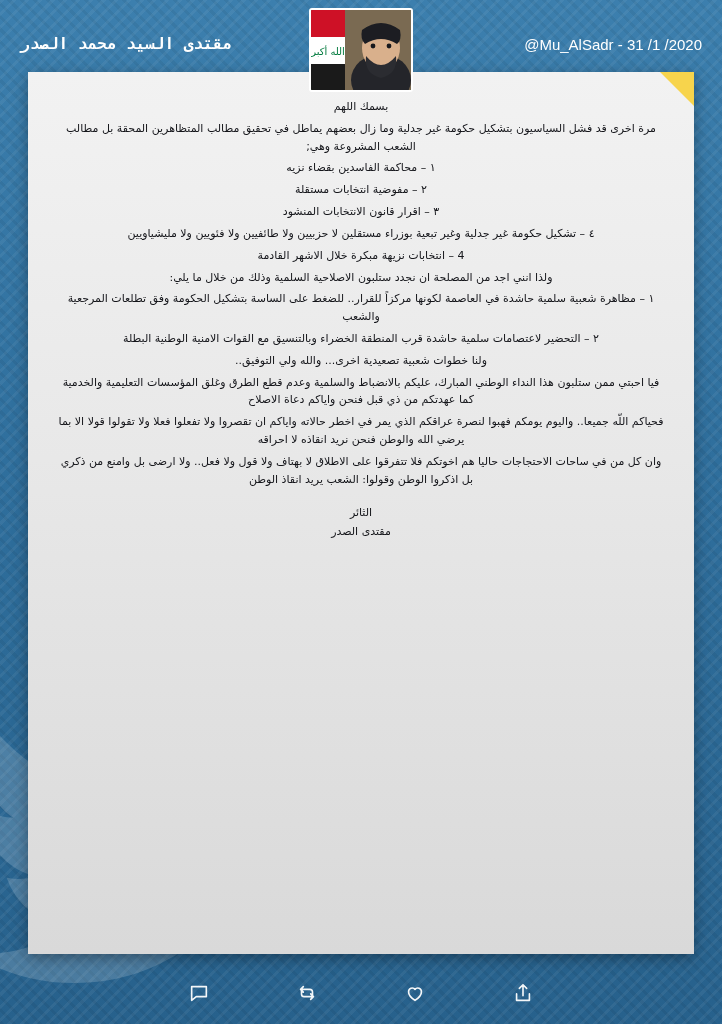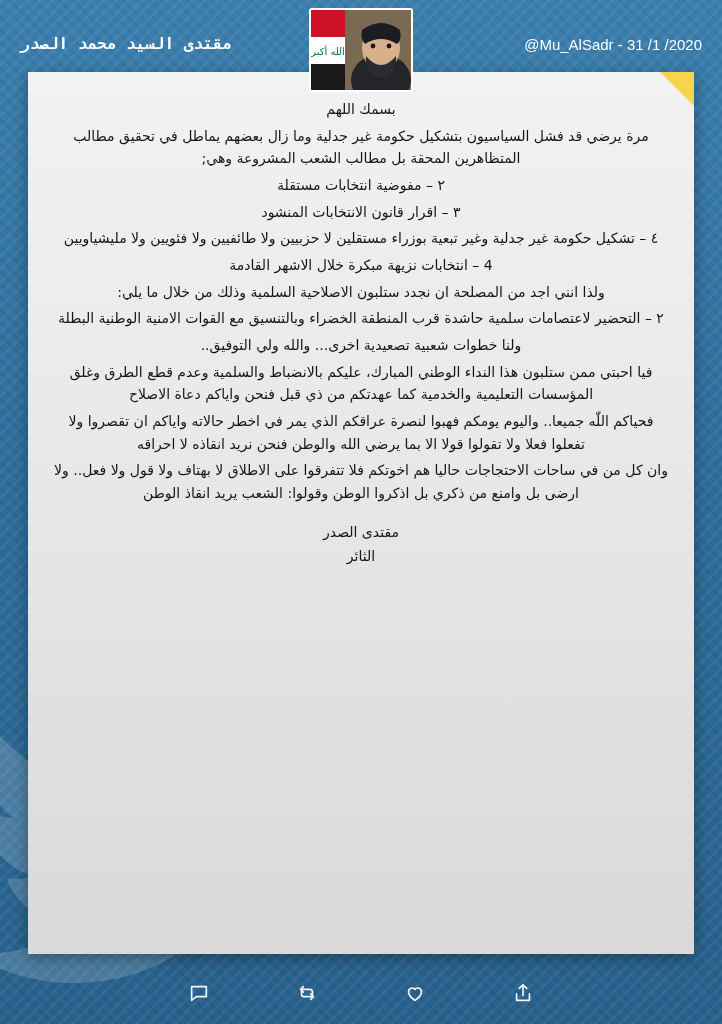--- a/index.html
+++ b/index.html
@@ -115,21 +115,21 @@
     height: 0;
     border-top: 34px solid #f7d44c;
     border-left: 34px solid transparent;
     z-index: 6;
   }
 
   .doc {
     direction: rtl;
     text-align: center;
     color: #14151a;
-    font-size: 14px;
+    font-size: 11px;
     line-height: 1.62;
     font-family: "DejaVu Sans", "Liberation Sans", sans-serif;
   }
   .doc p {
     margin: 0 0 4px 0;
   }
   .p-basmala {
     text-align: center;
     margin-bottom: 4px;
   }
@@ -204,35 +204,37 @@
       <circle cx="78" cy="36" r="2.4" fill="#17181c"></circle>
     </g>
   </svg>
 </div>
 
 <div class="card">
   <div class="card-fold"></div>
 
   <div class="doc">
     <p class="p-basmala">بسمك اللهم</p>
-    <p class="p-just">مرة يرضي قد فشل السياسيون بتشكيل حكومة غير جدلية وما زال بعضهم يماطل في تحقيق مطالب المتظاهرين المحقة بل مطالب الشعب المشروعة وهي;</p>
+    <p class="p-just">مرة اخرى قد فشل السياسيون بتشكيل حكومة غير جدلية وما زال بعضهم يماطل في تحقيق مطالب المتظاهرين المحقة بل مطالب الشعب المشروعة وهي;</p>
+    <p>١ – محاكمة الفاسدين بقضاء نزيه</p>
     <p>٢ – مفوضية انتخابات مستقلة</p>
     <p>٣ – اقرار قانون الانتخابات المنشود</p>
     <p>٤ – تشكيل حكومة غير جدلية وغير تبعية بوزراء مستقلين لا حزبيين ولا طائفيين ولا فئويين ولا مليشياويين</p>
     <p>4 – انتخابات نزيهة مبكرة خلال الاشهر القادمة</p>
     <p class="p-just">ولذا انني اجد من المصلحة ان نجدد ستلبون الاصلاحية السلمية وذلك من خلال ما يلي:</p>
+    <p class="p-just">١ – مظاهرة شعبية سلمية حاشدة في العاصمة لكونها مركزاً للقرار.. للضغط على الساسة بتشكيل الحكومة وفق تطلعات المرجعية والشعب</p>
     <p class="p-just">٢ – التحضير لاعتصامات سلمية حاشدة قرب المنطقة الخضراء وبالتنسيق مع القوات الامنية الوطنية البطلة</p>
     <p>ولنا خطوات شعبية تصعيدية اخرى... والله ولي التوفيق..</p>
     <p class="p-just">فيا احبتي ممن ستلبون هذا النداء الوطني المبارك، عليكم بالانضباط والسلمية وعدم قطع الطرق وغلق المؤسسات التعليمية والخدمية كما عهدتكم من ذي قبل فنحن واياكم دعاة الاصلاح</p>
     <p class="p-just">فحياكم اللّه جميعا.. واليوم يومكم فهبوا لنصرة عراقكم الذي يمر في اخطر حالاته واياكم ان تقصروا ولا تفعلوا فعلا ولا تقولوا قولا الا بما يرضي الله والوطن فنحن نريد انقاذه لا احراقه</p>
     <p class="p-just">وان كل من في ساحات الاحتجاجات حاليا هم اخوتكم فلا تتفرقوا على الاطلاق لا بهتاف ولا قول ولا فعل.. ولا ارضى بل وامنع من ذكري بل اذكروا الوطن وقولوا: الشعب يريد انقاذ الوطن</p>
 
     <div class="signature">
+      <span class="sig-line">الثائر</span>
       <span class="sig-line">مقتدى الصدر</span>
-      <span class="sig-line">الثائر</span>
     </div>
   </div>
 </div>
 
 <div class="footer">
   <div class="action-icon">
     <svg viewBox="0 0 24 24" width="22" height="22" aria-hidden="true">
       <path fill="none" stroke="#ffffff" stroke-width="1.8" stroke-linecap="round" stroke-linejoin="round" d="M12 3v12M8 7l4-4 4 4M5 13v7h14v-7"></path>
     </svg>
   </div>

